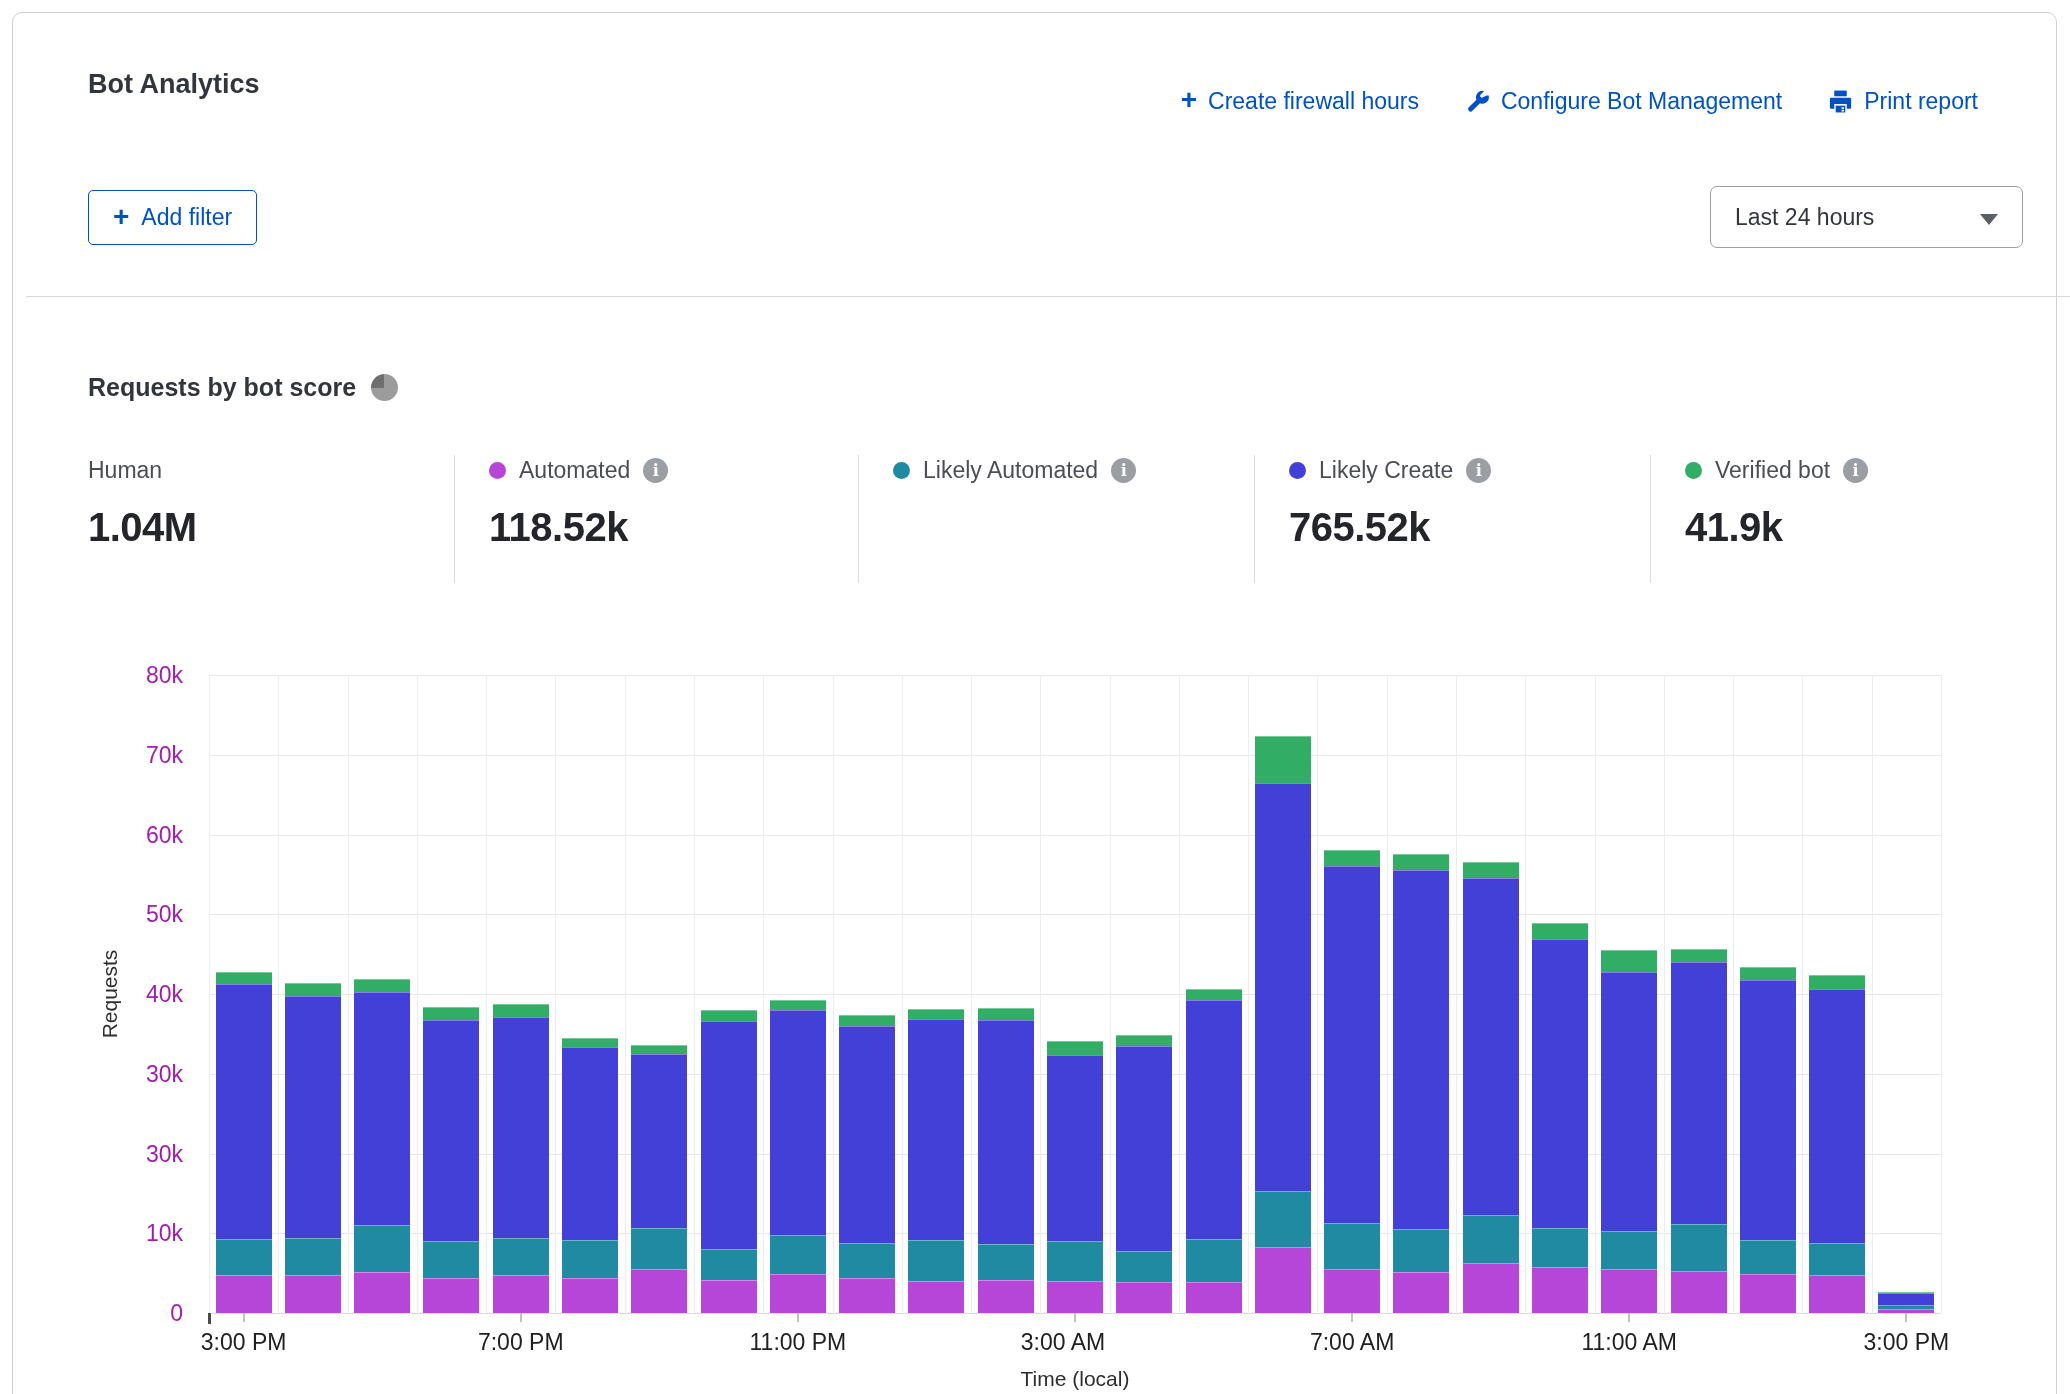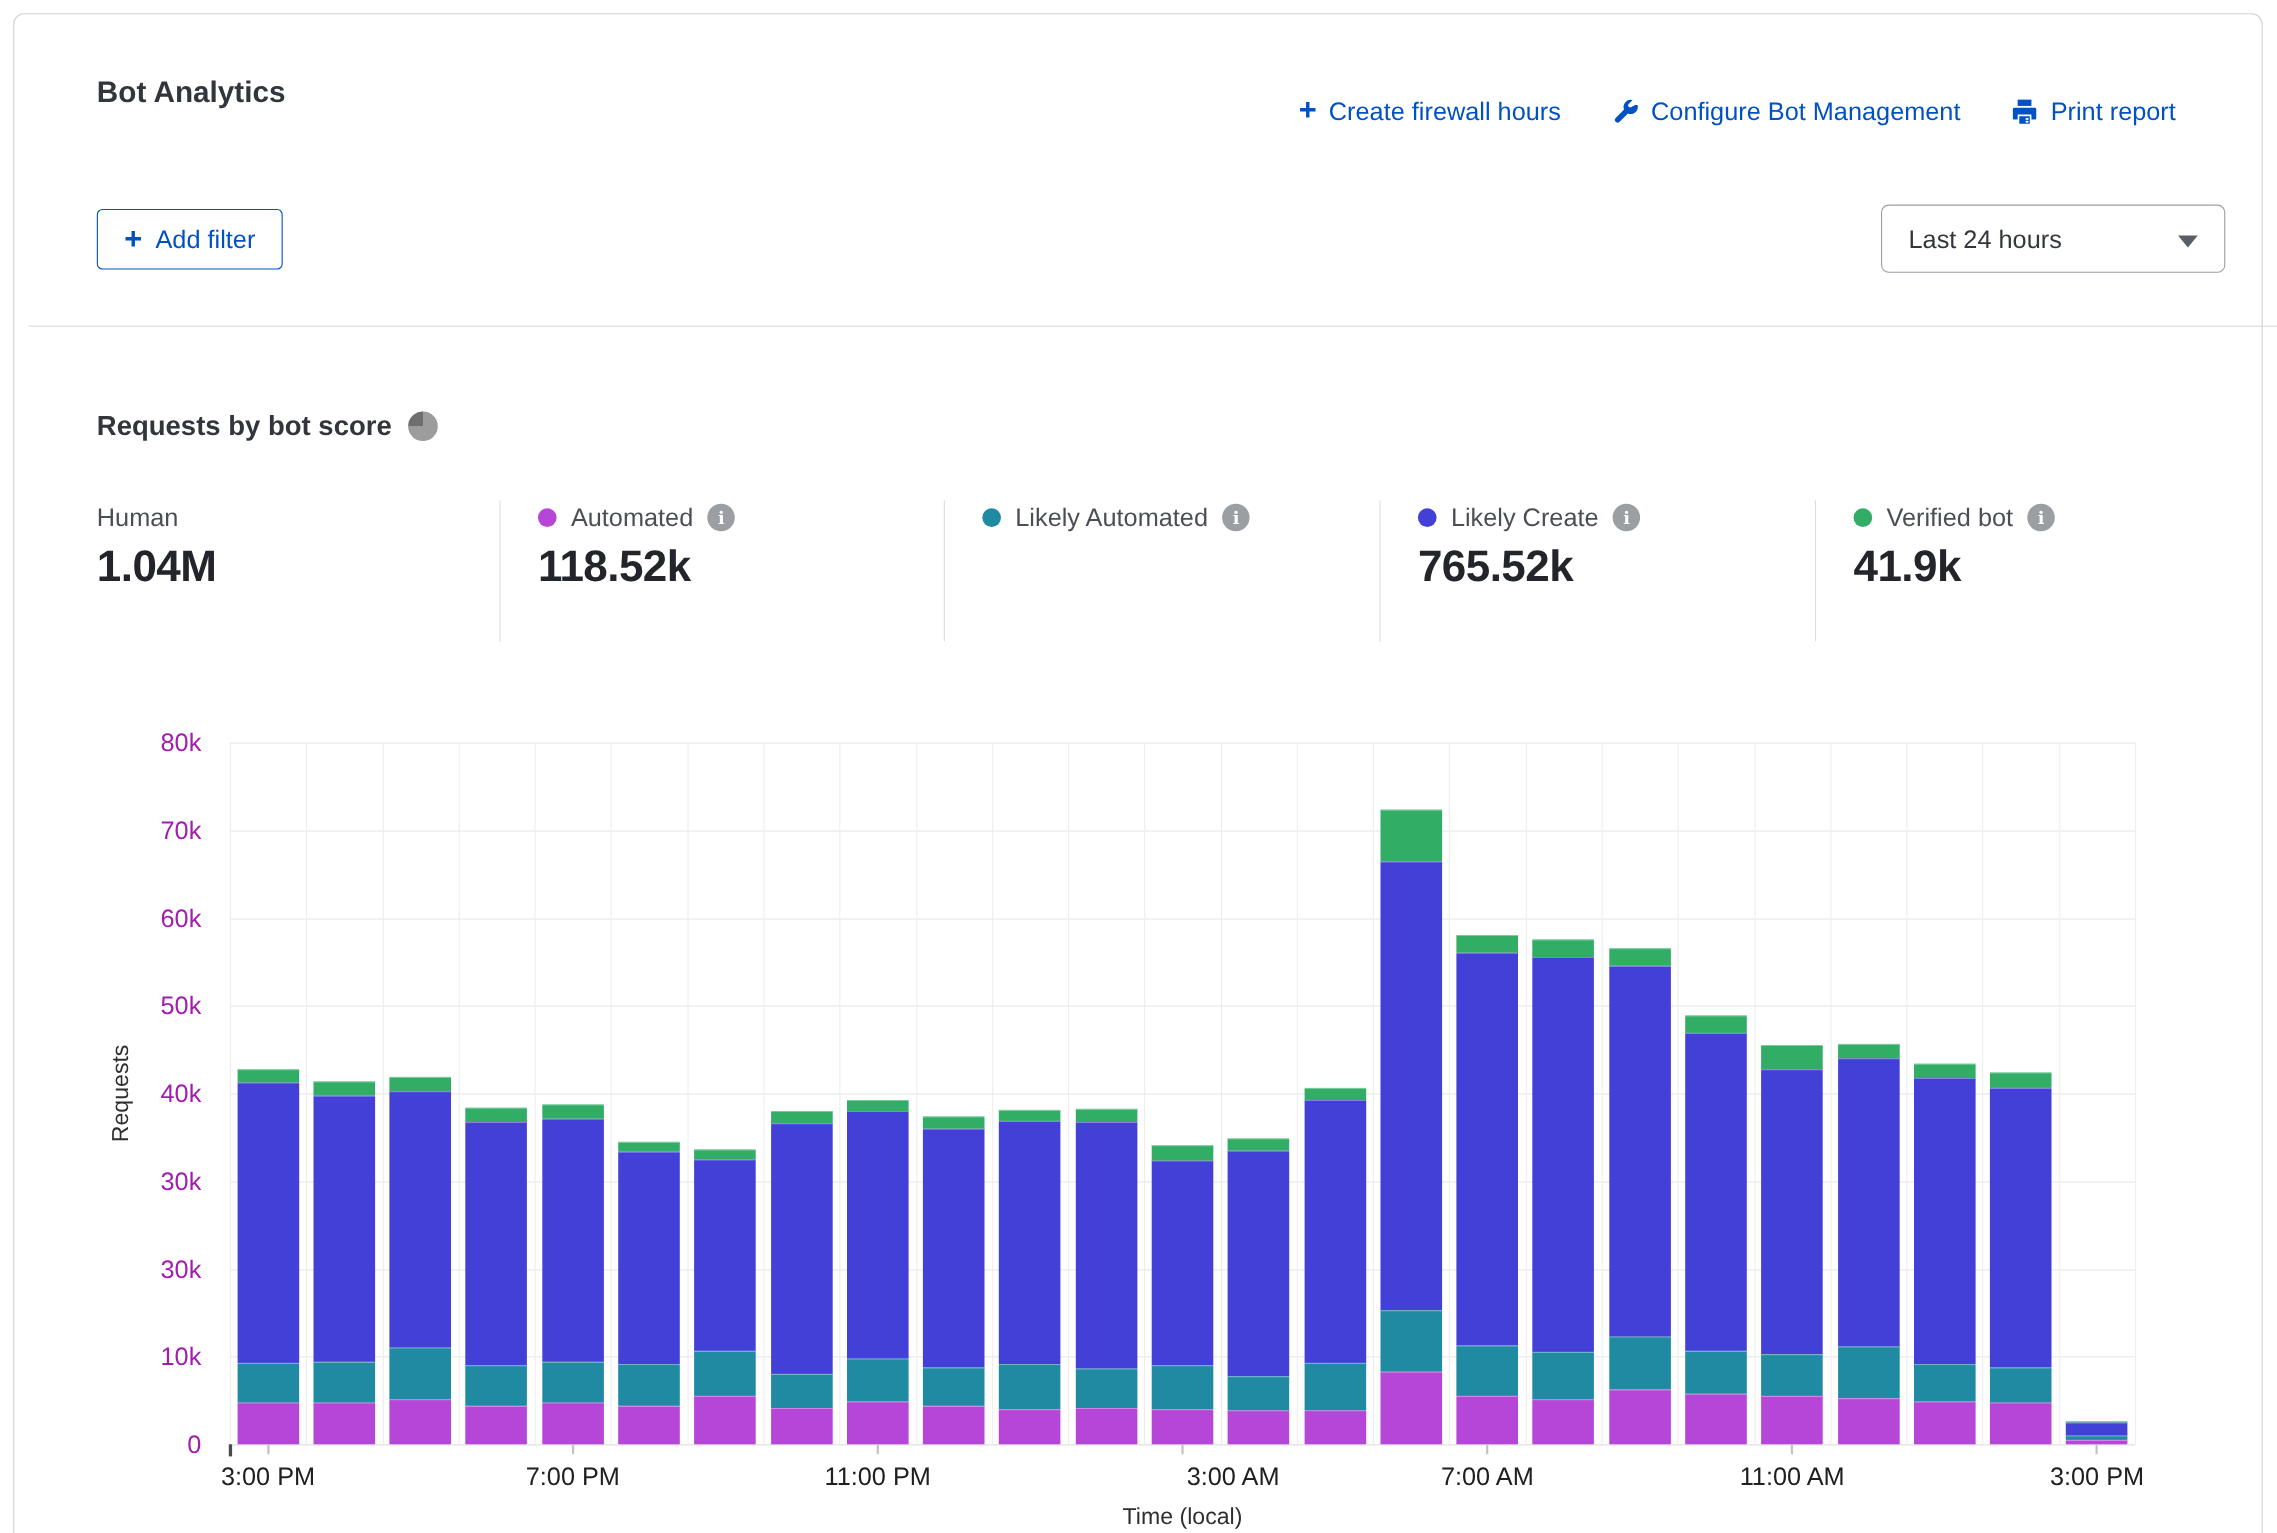--- a/index.html
+++ b/index.html
@@ -22,21 +22,21 @@
   .pie-icon { width:27px; height:27px; border-radius:50%;
     background:conic-gradient(#9c9c9c 0 270deg, #6f6f6f 270deg 360deg); }
   
   .stat-col { position:absolute; top:442px; height:128px; padding-left:0; }
   .stat-col.with-divider { border-left:1px solid #dcdcdc; padding-left:34px; }
   .stat-label-row { display:flex; align-items:center; gap:13px; height:30px; }
   .dot { width:17px; height:17px; border-radius:50%; flex:none; }
   .stat-label { font-size:23px; color:#4b4e54; }
   .info-icon { width:25px; height:25px; border-radius:50%; background:#9b9ea3; color:#fff; font-size:16px; font-weight:700;
     display:flex; align-items:center; justify-content:center; font-family:"DejaVu Serif",serif; cursor:pointer; flex:none; }
-  .stat-value { margin-top:8px; font-size:40px; font-weight:700; color:#23252a; letter-spacing:-0.5px; }
+  .stat-value { margin-top:20px; font-size:40px; font-weight:700; color:#23252a; letter-spacing:-0.5px; }
   
   .plot { position:absolute; left:196px; top:662px; width:1732px; height:638px; }
   .hgrid { position:absolute; left:0; width:100%; height:1px; background:#e7e7e7; }
   .vgrid { position:absolute; top:0; width:1px; height:100%; background:#ededed; }
   .ylabel-box { position:absolute; left:0; top:662px; width:170px; height:638px; }
   .ytick { position:absolute; right:0; width:100%; text-align:right; font-size:23px; color:#a21caf; line-height:30px; }
   .y-axis-title { position:absolute; left:97px; top:981px; transform:translate(-50%,-50%) rotate(-90deg);
     font-size:21px; color:#2e2e2e; white-space:nowrap; }
   .bar { position:absolute; bottom:0; }
   .seg { position:absolute; left:0; width:100%; box-shadow:inset 0 1px 0 rgba(255,255,255,0.35); }
@@ -345,20 +345,20 @@
       <div class="xtick-mark" style="left: 865px;"></div>
       <div class="xtick-mark" style="left: 1142.12px;"></div>
       <div class="xtick-mark" style="left: 1419.24px;"></div>
       <div class="xtick-mark" style="left: 1696.36px;"></div>
     </div>
 
   <div class="xlabels" id="xlabels">
       <div class="xtick-label" style="left: 34.64px;">3:00 PM</div>
       <div class="xtick-label" style="left: 311.76px;">7:00 PM</div>
       <div class="xtick-label" style="left: 588.88px;">11:00 PM</div>
-      <div class="xtick-label" style="left: 912px;">3:00 AM</div>
+      <div class="xtick-label" style="left: 854px;">3:00 AM</div>
       <div class="xtick-label" style="left: 1143.12px;">7:00 AM</div>
       <div class="xtick-label" style="left: 1420.24px;">11:00 AM</div>
       <div class="xtick-label" style="left: 1697.36px;">3:00 PM</div>
     </div>
   <div class="x-axis-title">Time (local)</div>
 
 </div>
 
 </body></html>

